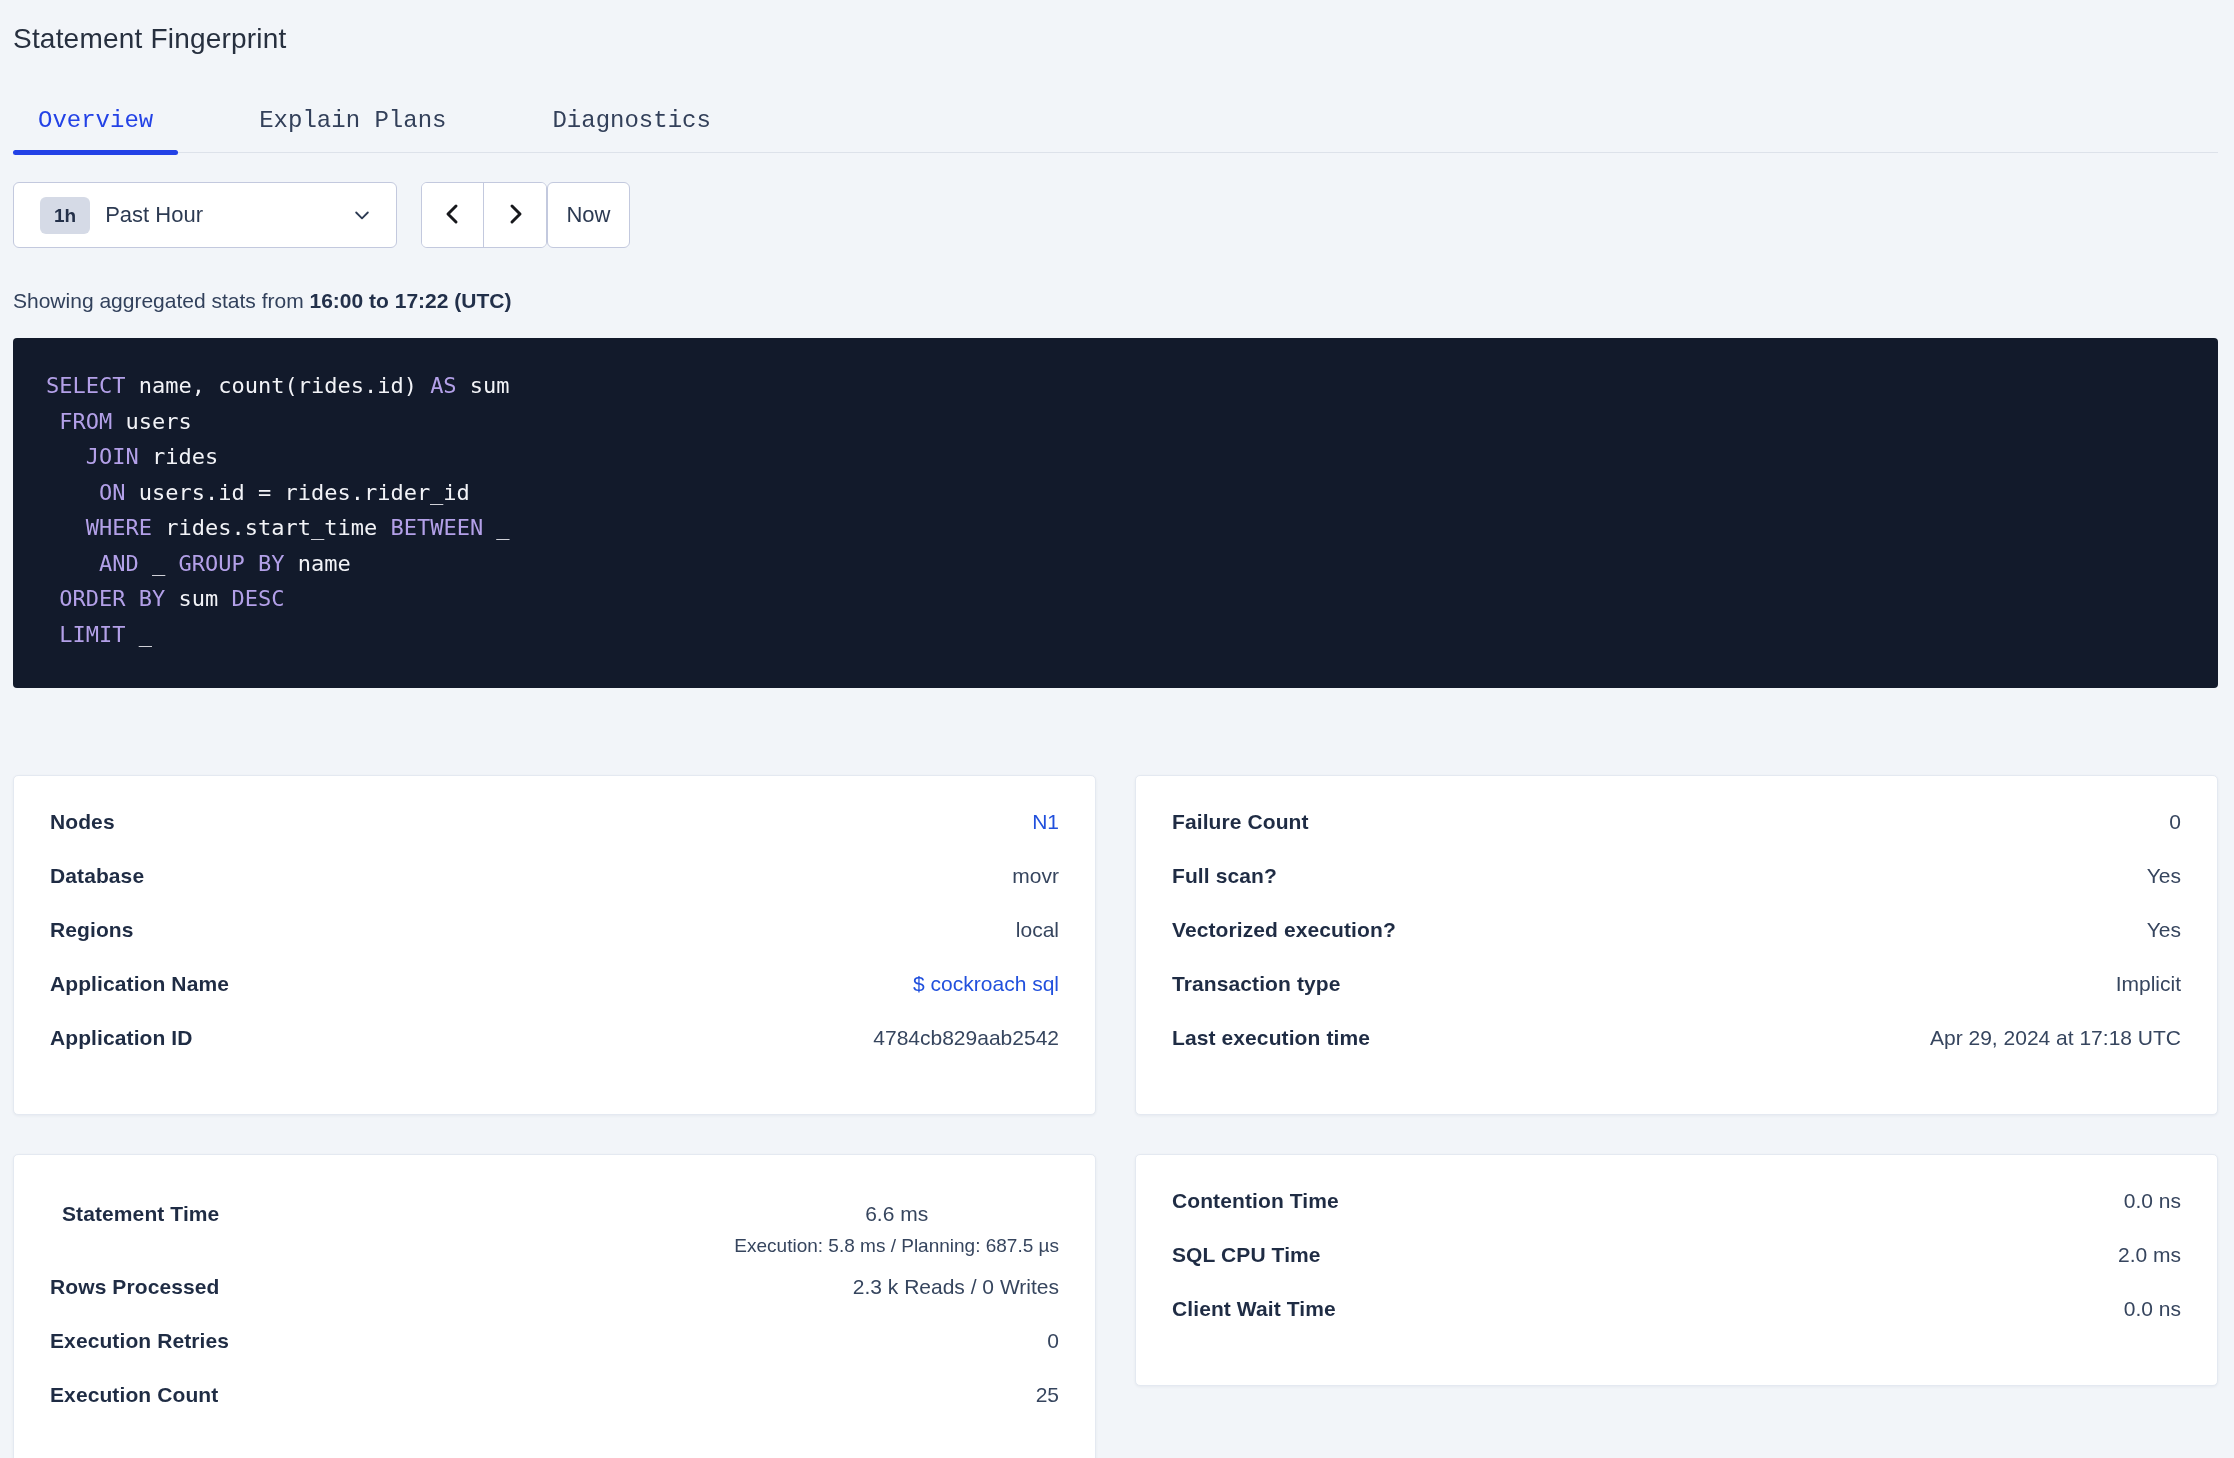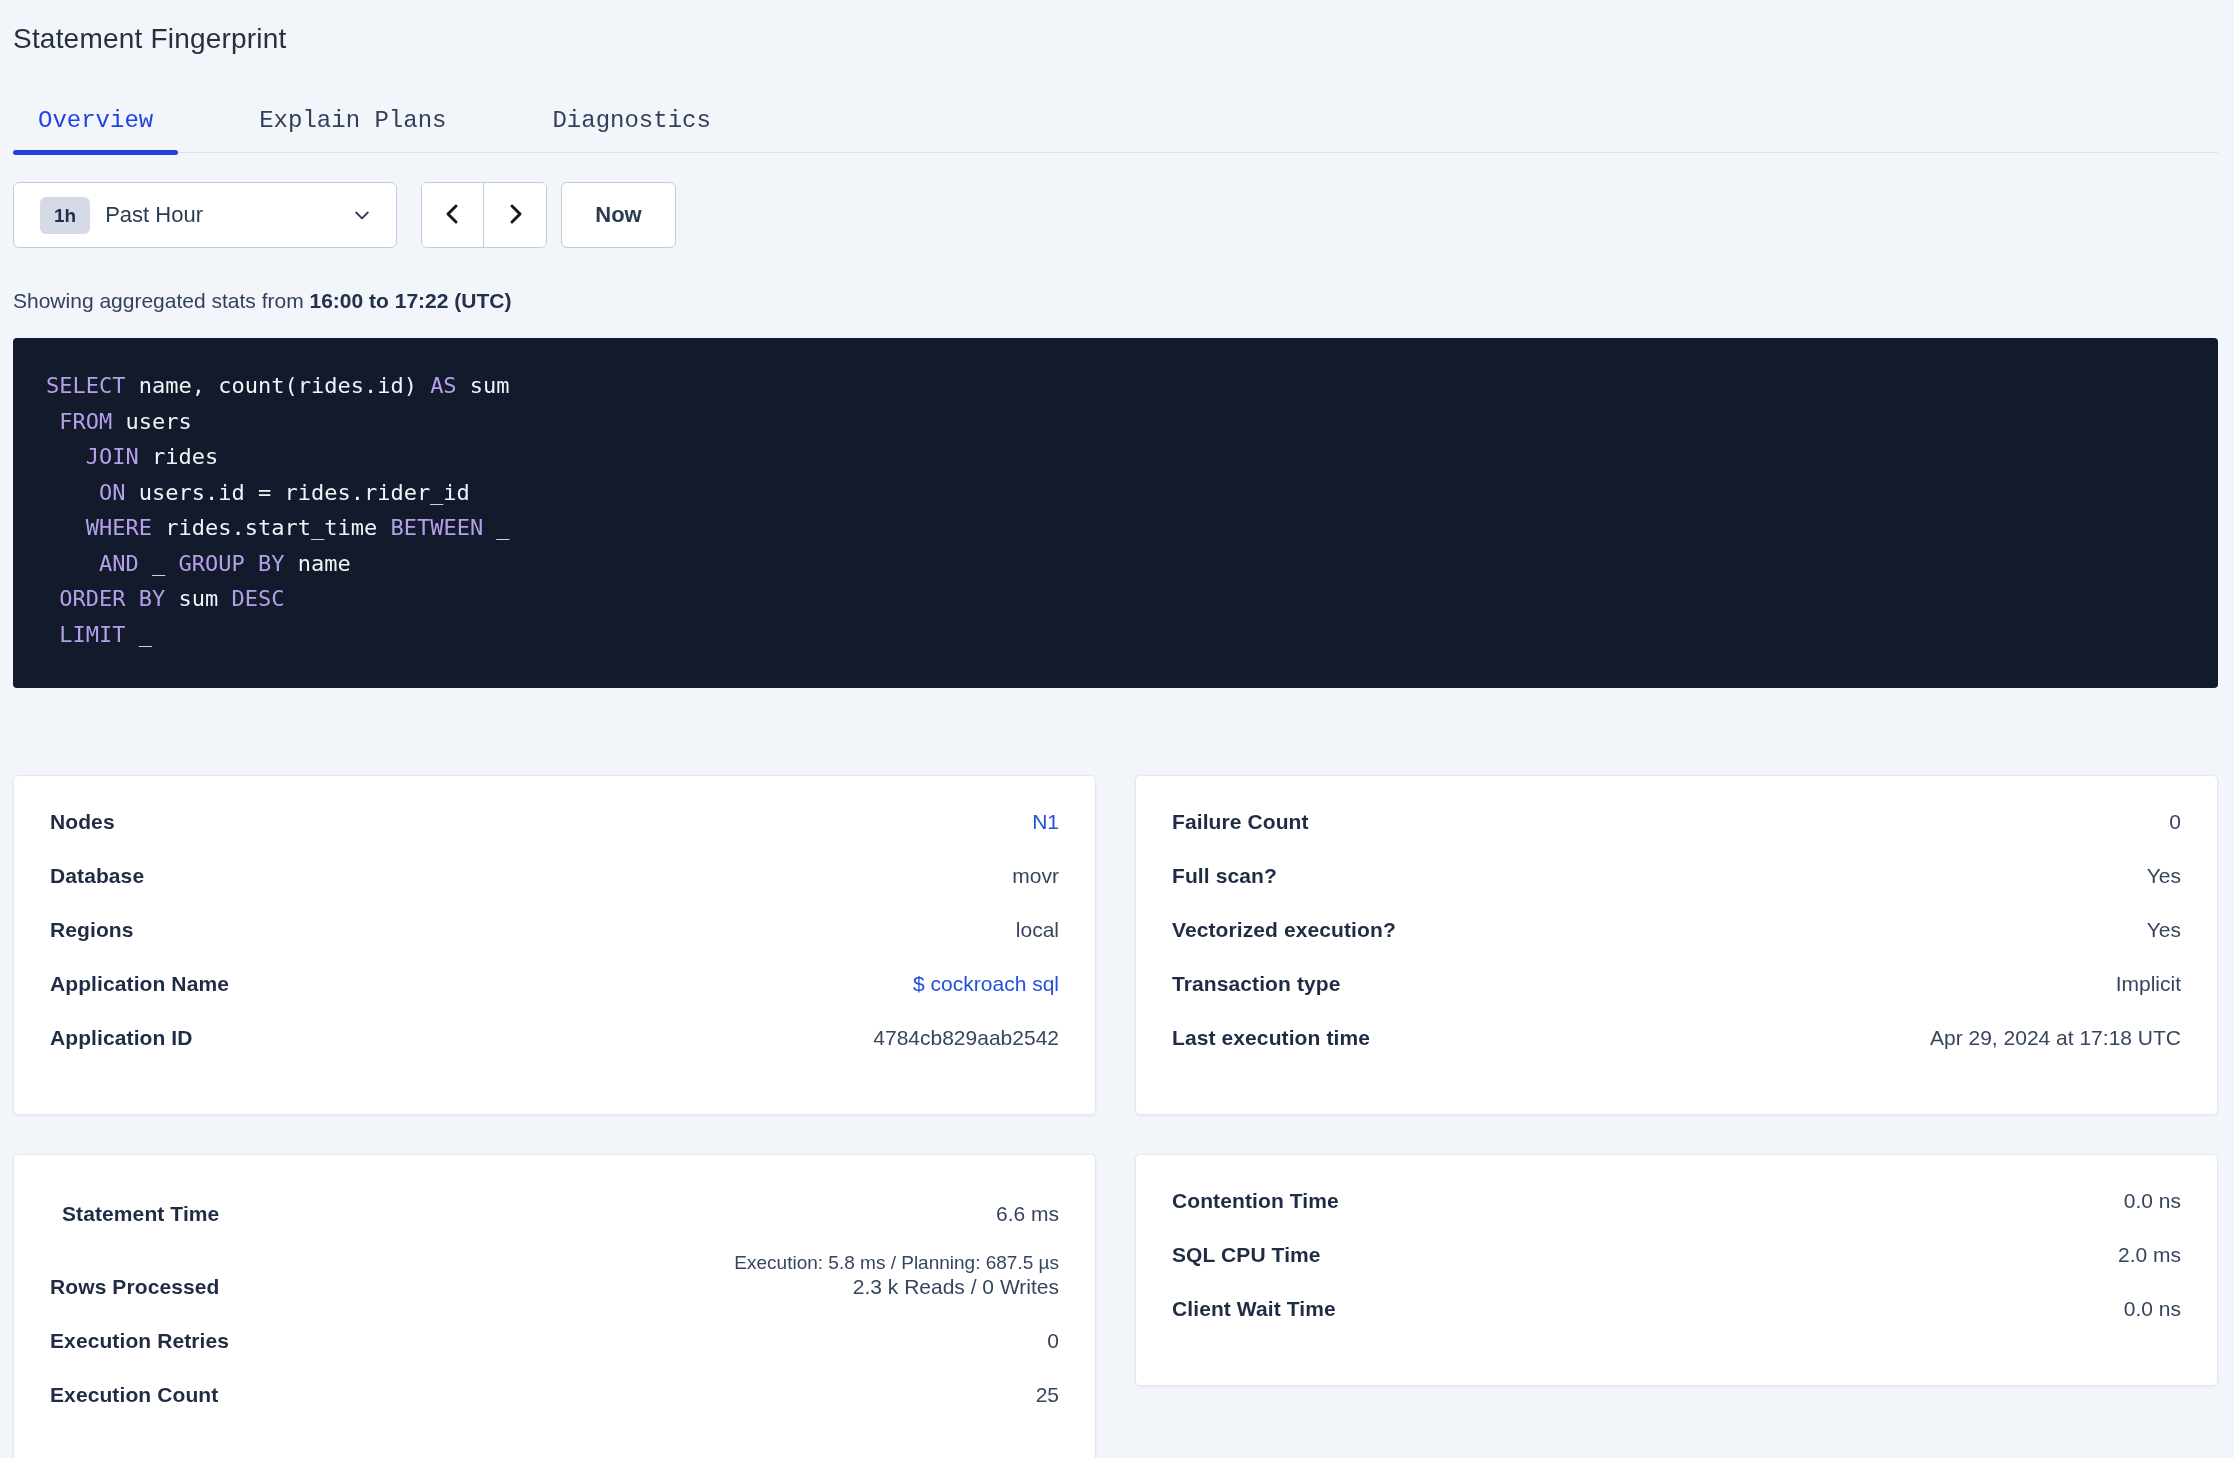--- a/index.html
+++ b/index.html
@@ -111,28 +111,27 @@
     width:62px;
     border:none;
     background:#fff;
     display:flex;align-items:center;justify-content:center;
     cursor:pointer;
     color:#17181c;
     padding:0;
   }
   .btn-group button:first-child{border-right:1px solid var(--btn-border);}
   .now-btn{
-    margin-left:14px;
-    width:115px;
+    width:83px;
     background:#fff;
     border:1px solid var(--btn-border);
     border-radius:6px;
     font-family:inherit;
     font-size:22px;
-    font-weight:700;
+    font-weight:400;
     color:#2c3a52;
     cursor:pointer;
   }
 
   
   .stats-line{
     margin:40px 0 0 0;
     font-size:21px;
     line-height:26px;
     color:#32415c;
@@ -183,21 +182,21 @@
     color:var(--label-ink);
     letter-spacing:.1px;
   }
   .row .value{
     font-size:21px;
     color:var(--value-ink);
     text-align:right;
   }
   .row .value.link{color:var(--link);cursor:pointer;}
   .row.tall{align-items:flex-start;padding-top:13px;min-height:86px;margin-left:12px;}
-  .value-stack{display:flex;flex-direction:column;align-items:flex-end;gap:26px;}
+  .value-stack{display:flex;flex-direction:column;align-items:center;gap:9px;}
   .subvalue{font-size:19px;color:var(--value-ink);}
 </style>
 </head>
 <body>
 
 <div class="page">
 
   <h1 class="page-title">Statement Fingerprint</h1>
 
   <div class="tabs">

